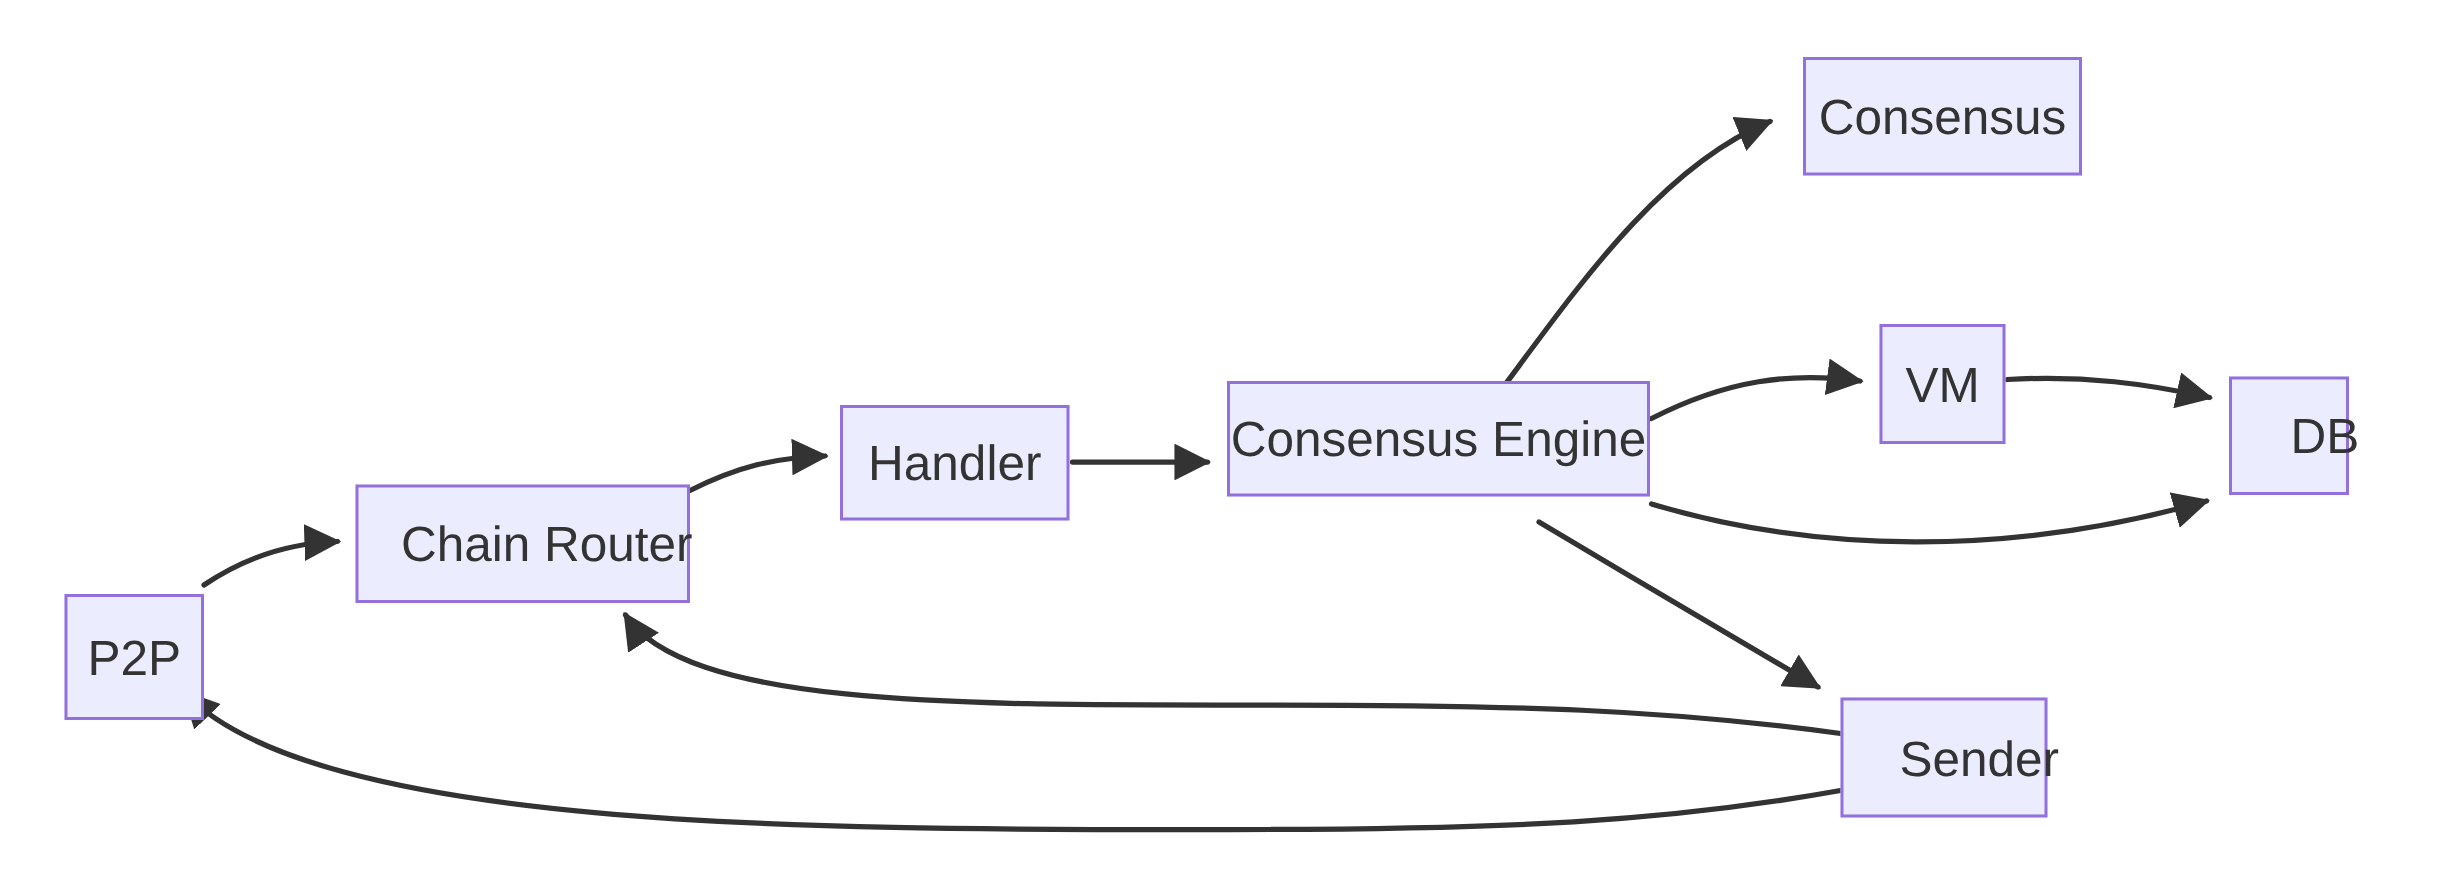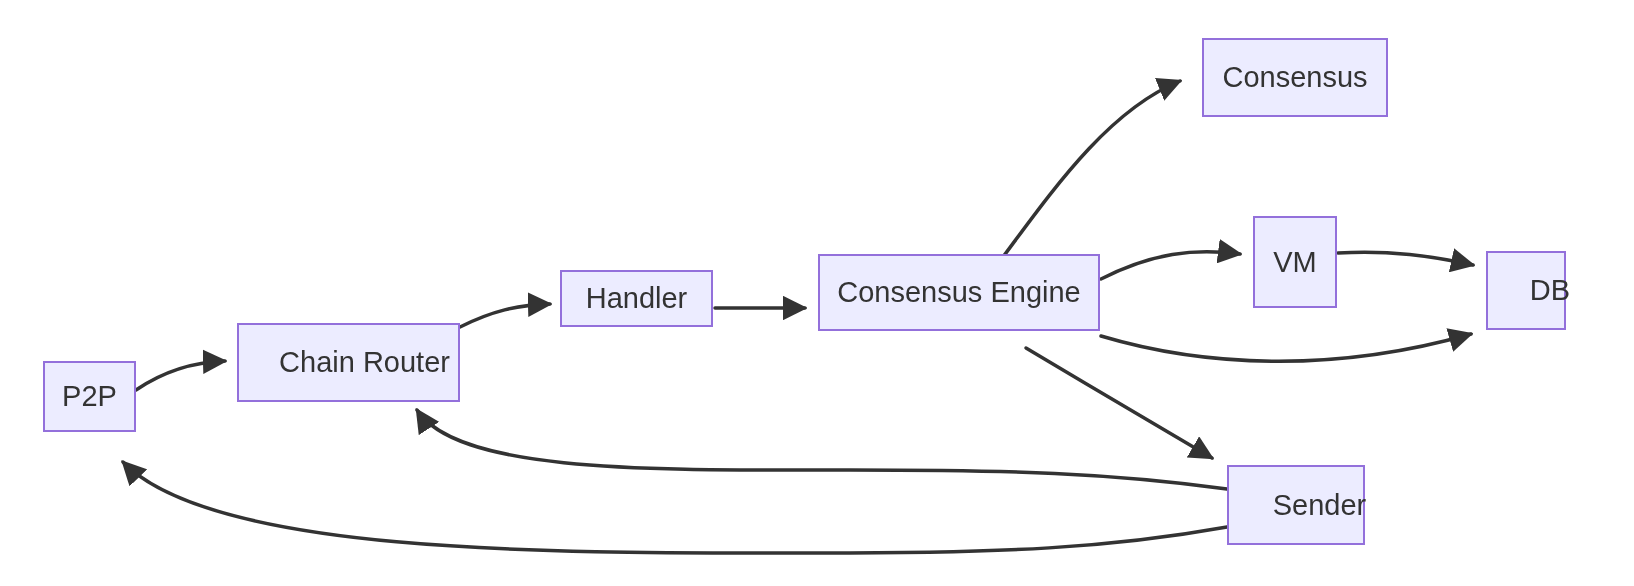--- a/index.html
+++ b/index.html
@@ -32,21 +32,21 @@
     position: absolute;
     box-sizing: border-box;
     background: var(--node-fill, #ECECFF);
     border: 2px solid var(--node-border, #9370DB);
     display: flex;
     align-items: center;
     justify-content: center;
   }
   .node-label {
     color: var(--text-color, #333333);
-    font-size: 29px;
+    font-size: 33px;
     line-height: 1;
     white-space: nowrap;
     user-select: none;
   }
 </style>
 </head>
 <body style="background: rgb(255, 255, 255);">
 
 <div class="canvas">
   <svg id="edge-layer" class="edge-layer" viewBox="0 0 1634 586" width="1634" height="586" xmlns="http://www.w3.org/2000/svg">
@@ -62,36 +62,36 @@
         <path d="M 994 269 C 1046 200 1104 112 1180 81" class="edge-path" marker-end="url(#arrowhead)"></path>
         <path d="M 1101 279 C 1152 253 1194 248 1240 254" class="edge-path" marker-end="url(#arrowhead)"></path>
         <path d="M 1338 253 C 1390 250 1432 256 1473 265" class="edge-path" marker-end="url(#arrowhead)"></path>
         <path d="M 1101 336 C 1208 368 1338 372 1471 334" class="edge-path" marker-end="url(#arrowhead)"></path>
         <path d="M 1026 348 C 1088 385 1152 423 1212 458" class="edge-path" marker-end="url(#arrowhead)"></path>
         <path d="M 1227 489 C 1110 473 1010 470 850 470 C 650 470 458 473 417 410" class="edge-path" marker-end="url(#arrowhead)"></path>
         <path d="M 1227 527 C 1110 548 1005 553 820 553 C 560 553 214 556 123 462" class="edge-path" marker-end="url(#arrowhead)"></path>
       </g>
   </svg>
   <div id="nodes-layer">
-      <div class="node" style="left: 43px; top: 361px; width: 93px; height: 71px;">
+      <div class="node" style="left: 43px; top: 396px; width: 93px; height: 84px;">
         <span class="node-label">P2P</span>
       </div>
       <div class="node" style="left: 237px; top: 323px; width: 223px; height: 79px; padding-left: 32px;">
         <span class="node-label">Chain Router</span>
       </div>
-      <div class="node" style="left: 560px; top: 270px; width: 153px; height: 57px;">
+      <div class="node" style="left: 560px; top: 270px; width: 153px; height: 77px;">
         <span class="node-label">Handler</span>
       </div>
       <div class="node" style="left: 818px; top: 254px; width: 282px; height: 77px;">
         <span class="node-label">Consensus Engine</span>
       </div>
       <div class="node" style="left: 1202px; top: 38px; width: 186px; height: 79px;">
         <span class="node-label">Consensus</span>
       </div>
-      <div class="node" style="left: 1253px; top: 216px; width: 84px; height: 92px;">
+      <div class="node" style="left: 1253px; top: 216px; width: 84px; height: 80px;">
         <span class="node-label">VM</span>
       </div>
       <div class="node" style="left: 1486px; top: 251px; width: 80px; height: 79px; padding-left: 48px;">
         <span class="node-label">DB</span>
       </div>
       <div class="node" style="left: 1227px; top: 465px; width: 138px; height: 80px; padding-left: 47px;">
         <span class="node-label">Sender</span>
       </div>
     </div>
 </div>

